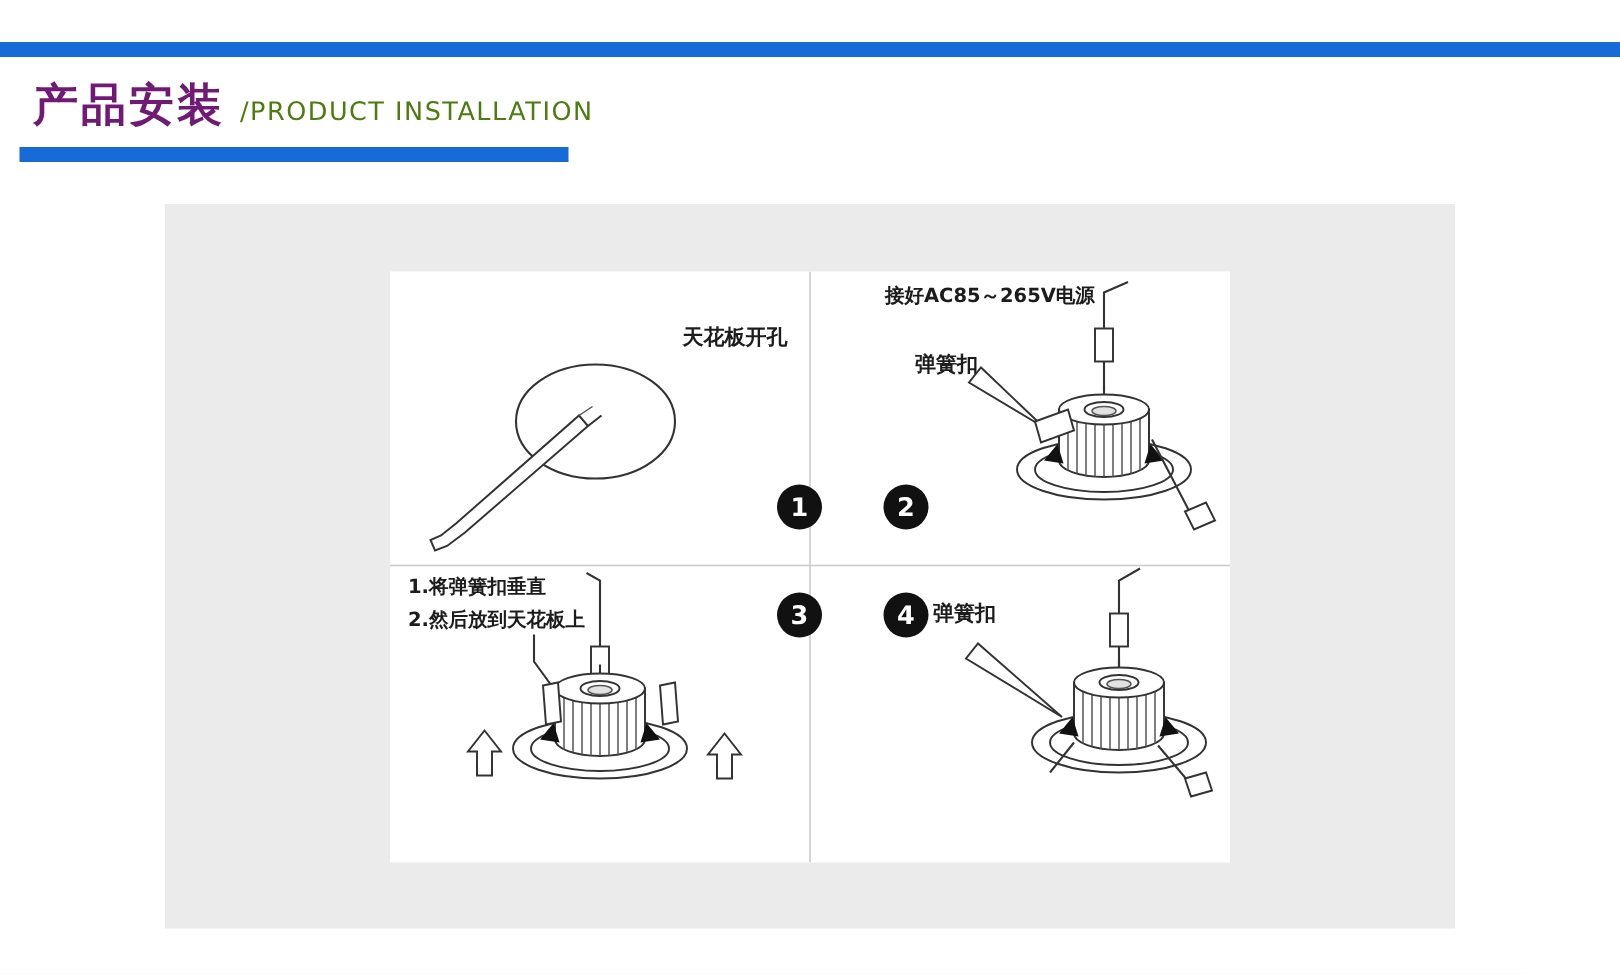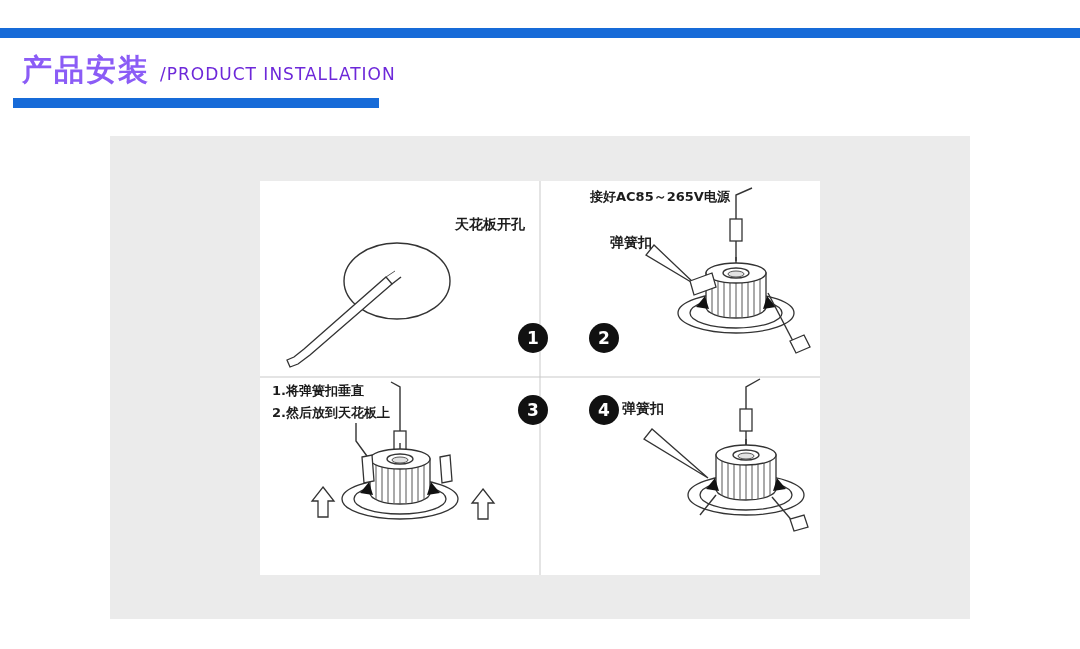--- a/index.html
+++ b/index.html
@@ -2,22 +2,22 @@
 <html><head>
 <meta charset="utf-8">
 <style>
   * { margin:0; padding:0; box-sizing:border-box; }
   html,body { width:1080px; height:649px; background:#ffffff; overflow:hidden;
               font-family:"DejaVu Sans","Liberation Sans",sans-serif; }
 
   .top-strip { margin-top:28px; width:100%; height:10px; background:#176bd8; }
 
   .header-row { display:flex; align-items:baseline; gap:10px; padding:12px 0 0 22px; }
-  .title-cn { font-size:30px; font-weight:bold; color:#8b5cf6; letter-spacing:2px; }
-  .title-en { font-size:17px; color:#6d28d9; letter-spacing:1px; }
+  .title-cn { font-size:30px; font-weight:bold; color:#701a75; letter-spacing:2px; }
+  .title-en { font-size:17px; color:#4d7c0f; letter-spacing:1px; }
 
   .title-underline { margin:7px 0 0 13px; width:366px; height:10px; background:#176bd8; }
 
   .content-area { margin:28px auto 0; width:860px; height:483px; background:#ebebeb;
                   display:flex; align-items:center; justify-content:center; }
   .diagram-panel { width:560px; height:394px; background:#ffffff; }
 
   svg text { user-select:none; }
   .cjk-label   { font-family:"DejaVu Sans",sans-serif; font-size:14px; font-weight:bold; fill:#1c1c1c; }
   .cjk-small   { font-family:"DejaVu Sans",sans-serif; font-size:13px; font-weight:bold; fill:#1c1c1c; }

